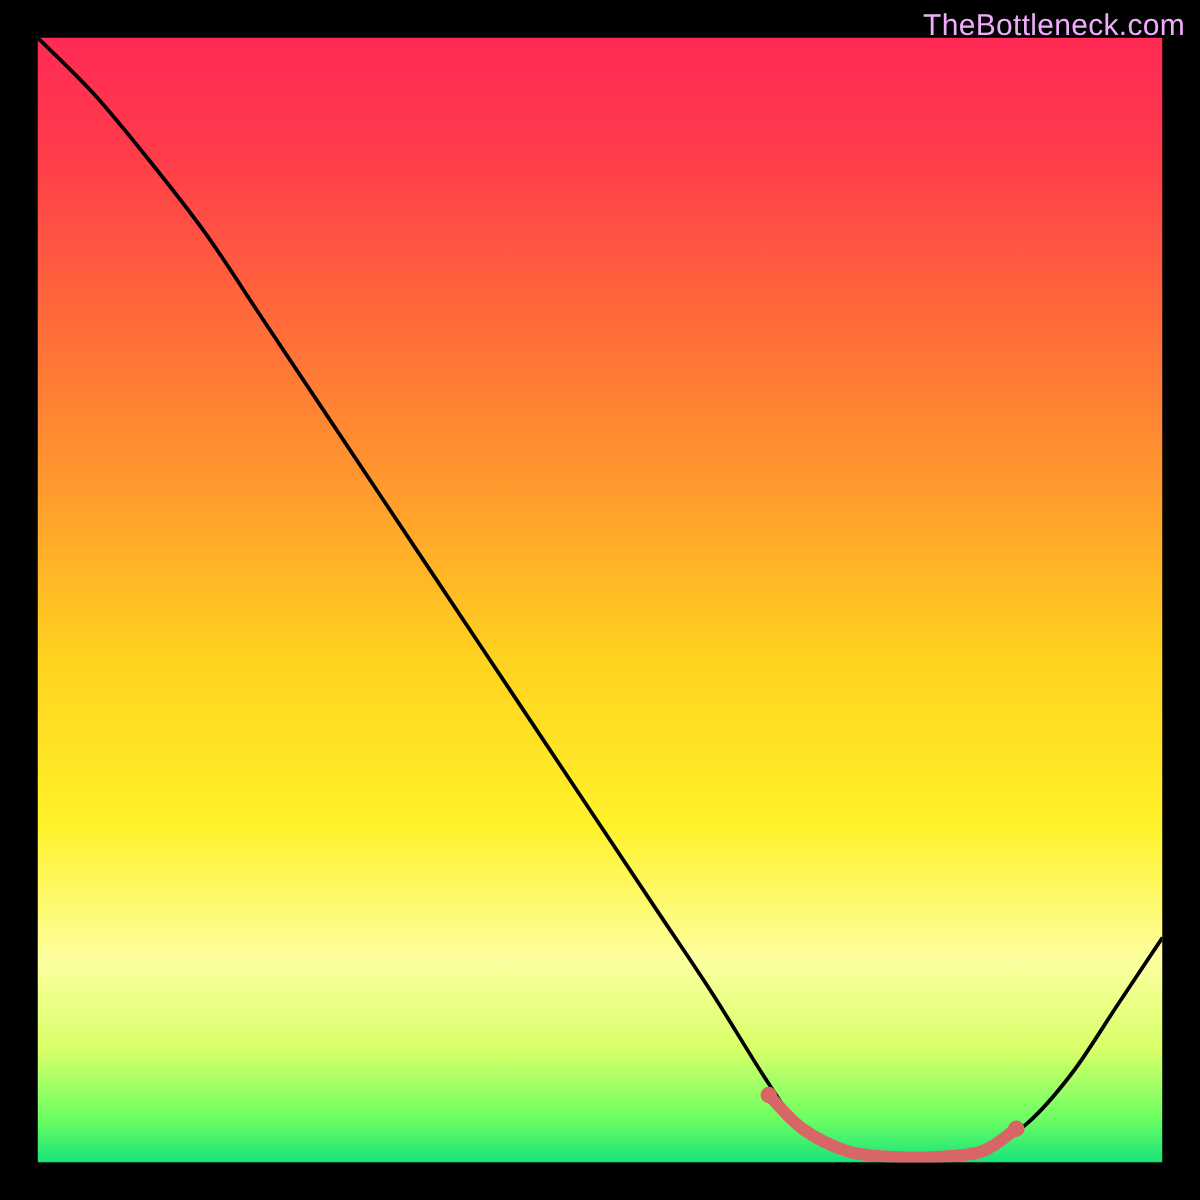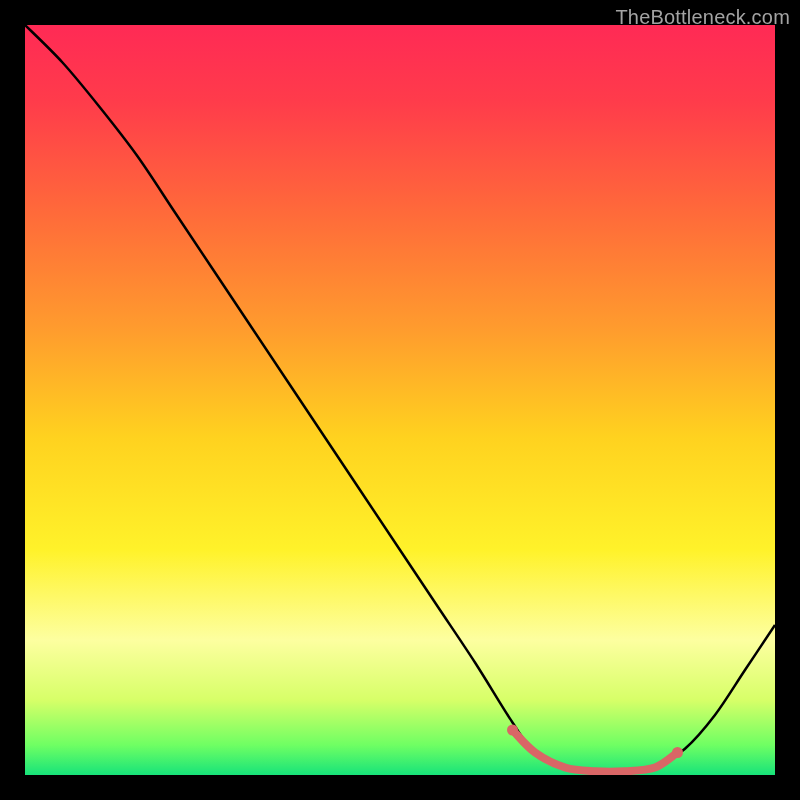--- a/index.html
+++ b/index.html
@@ -8,21 +8,21 @@
     width: 800px;
     height: 800px;
     background: #000;
     font-family: Arial, Helvetica, sans-serif;
     overflow: hidden;
   }
   .watermark {
     position: absolute;
     top: 6px;
     right: 10px;
-    color: #a3a3a3;
+    color: #f0abfc;
     font-size: 20px;
     font-weight: 500;
     letter-spacing: 0.2px;
     z-index: 10;
   }
   .plot-frame {
     position: absolute;
     left: 25px;
     top: 25px;
     width: 750px;

